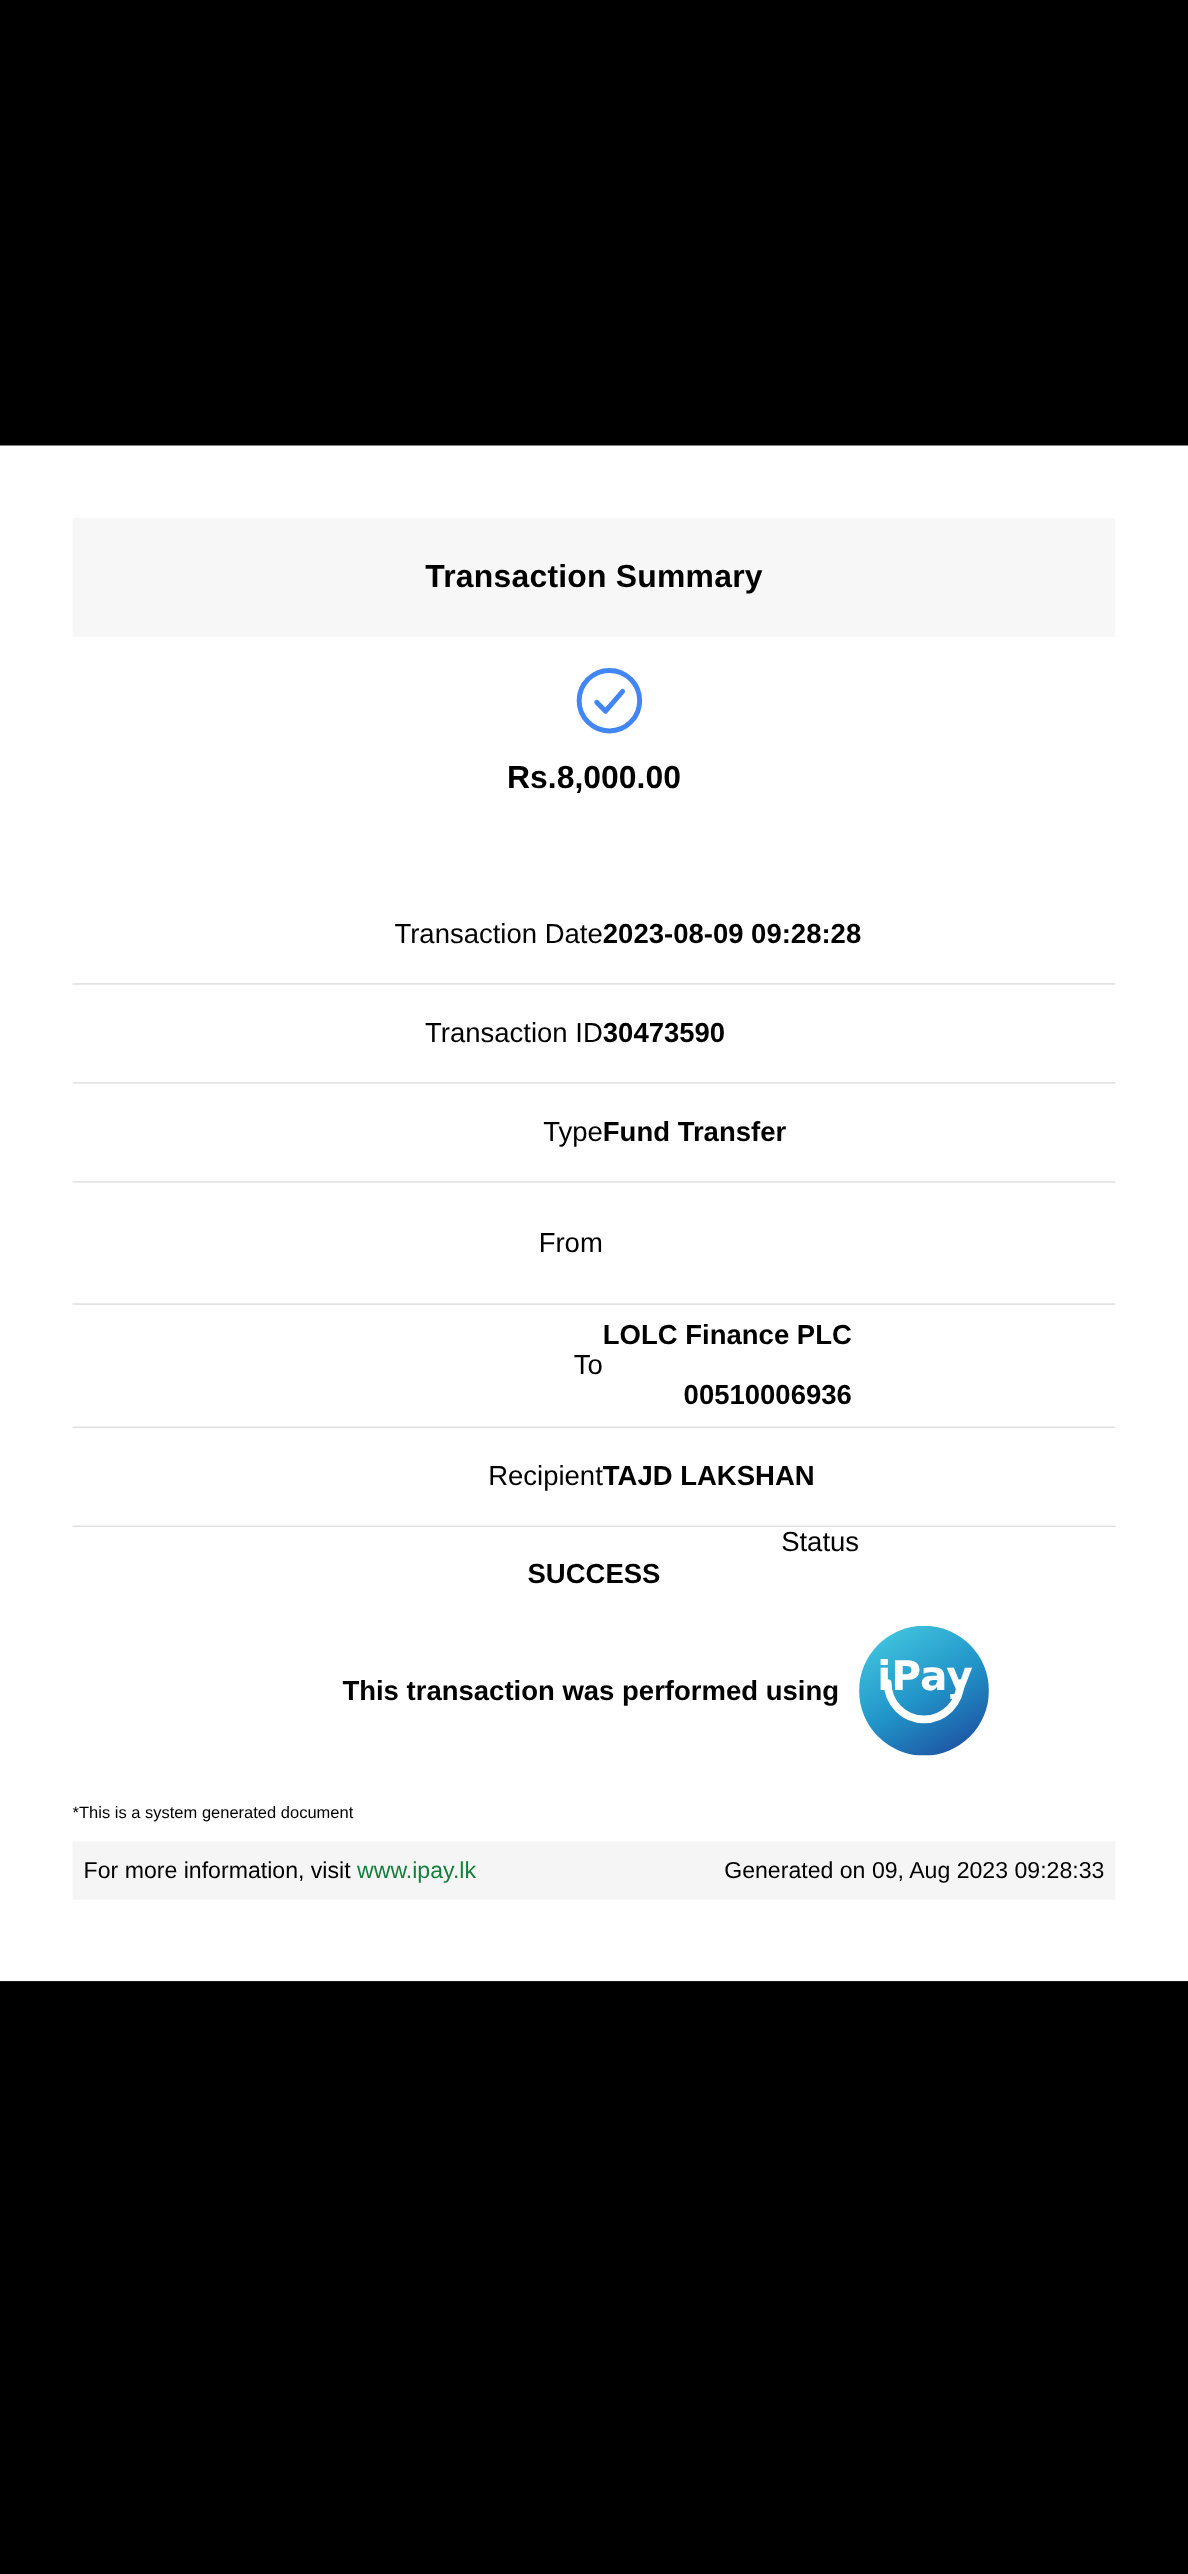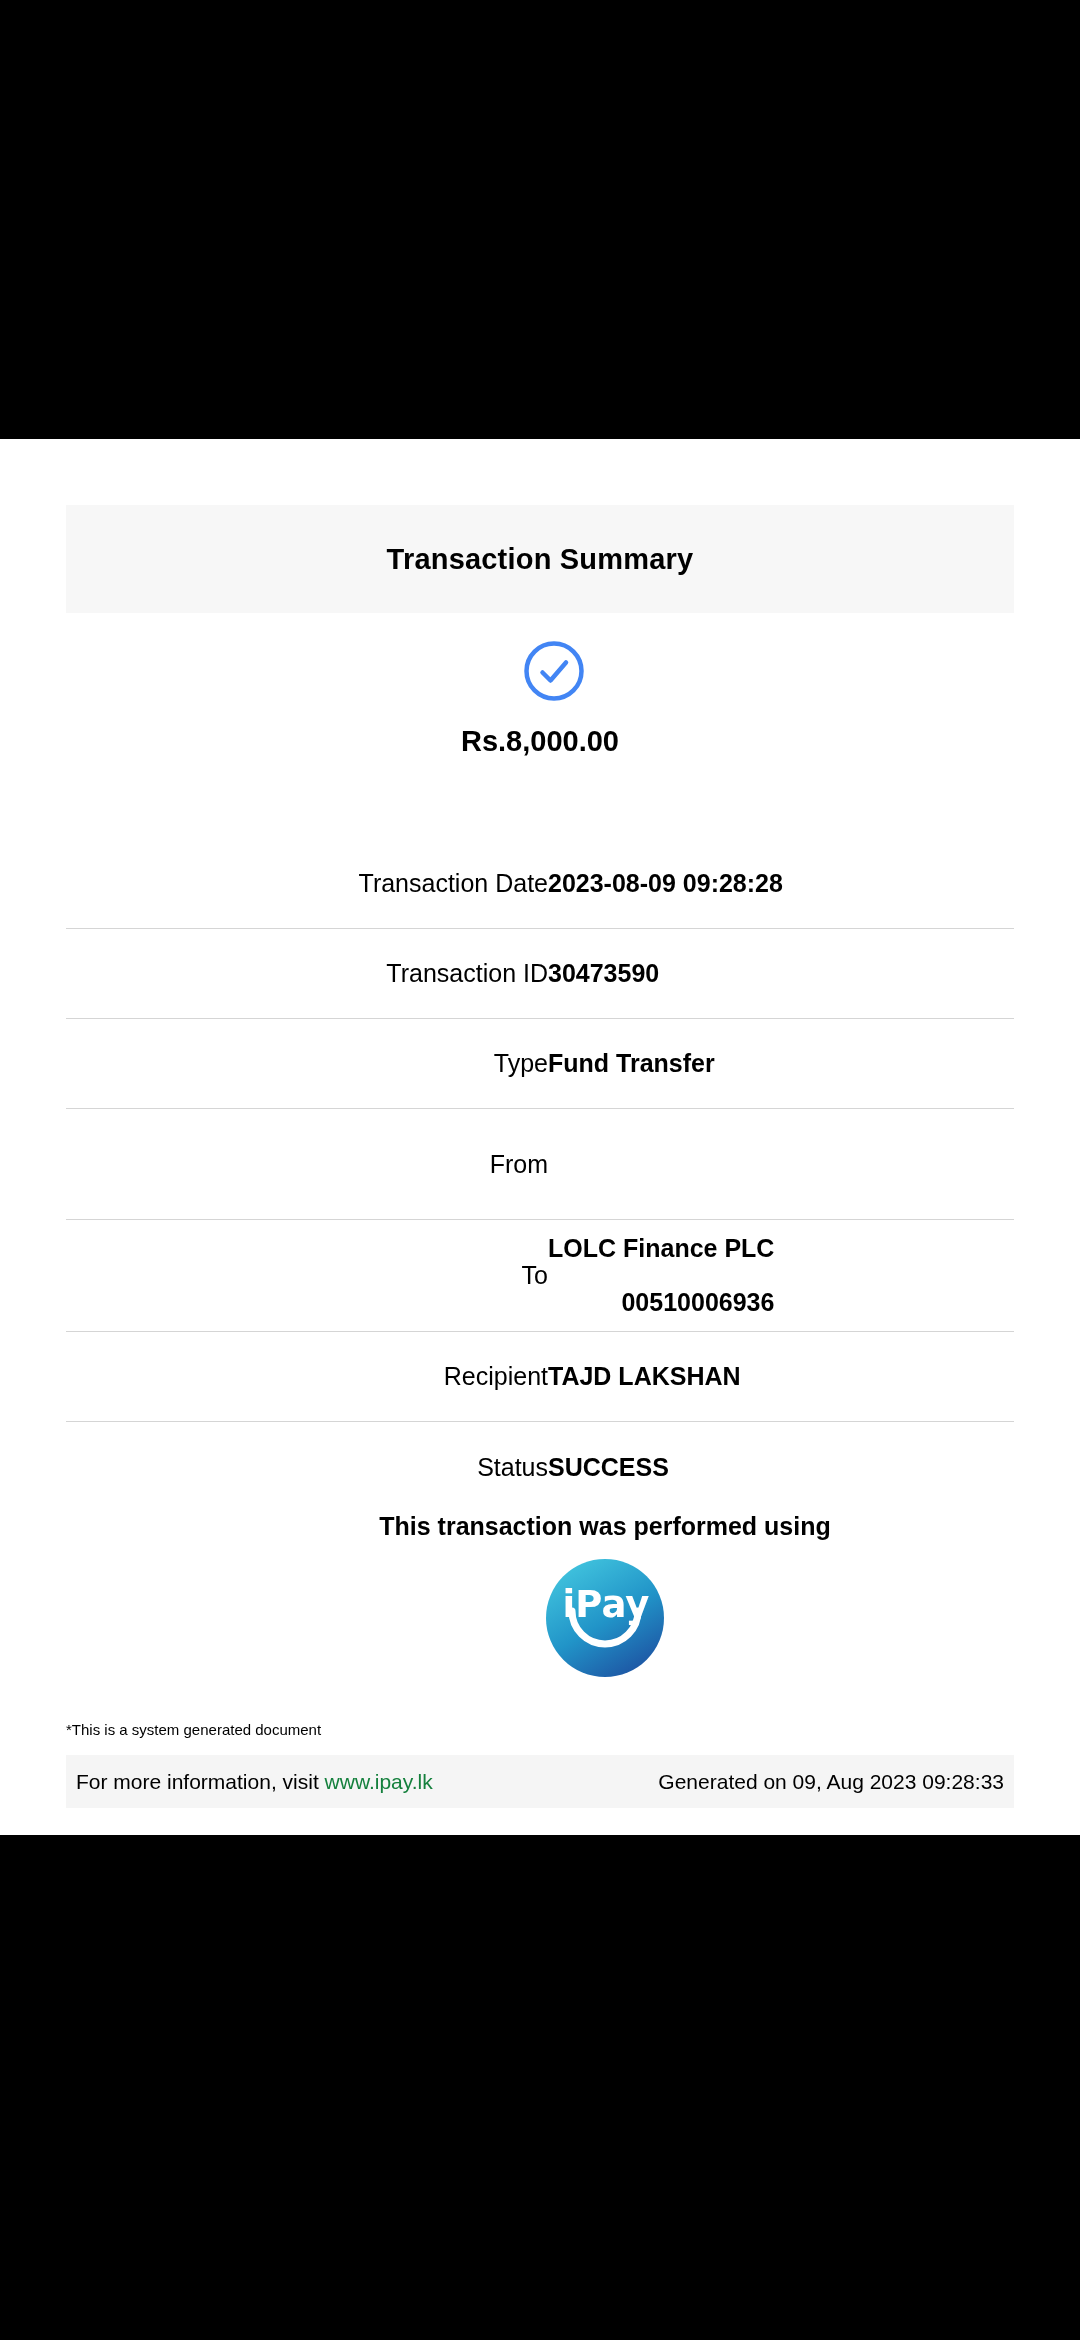--- a/index.html
+++ b/index.html
@@ -1,34 +1,34 @@
 <!DOCTYPE html>
 <html><head>
 <meta charset="utf-8">
 <style>
   html,body{margin:0;padding:0;background:#000;}
   body{width:1080px;height:2340px;position:relative;font-family:"Liberation Sans",sans-serif;color:#000;overflow:hidden;}
   .black-bar{position:absolute;left:0;width:1080px;background:#000;}
   .bar-top{top:0;height:405px;}
   .bar-bottom{top:1933px;height:407px;}
-  .sheet{position:absolute;top:405px;left:0;width:1080px;height:1396px;background:#ffffff;margin-top:34px;}
+  .sheet{position:absolute;top:405px;left:0;width:1080px;height:1396px;background:#ffffff;}
   .content{margin:0 66px;width:948px;}
   .header-bar{margin-top:66px;height:108px;background:#f7f7f7;display:flex;align-items:center;justify-content:center;}
   .header-title{font-size:29px;font-weight:bold;letter-spacing:.2px;}
   .check-wrap{display:flex;justify-content:center;margin-top:27px;transform:translateX(14px);}
   .amount{margin-top:22px;text-align:center;font-size:29px;font-weight:bold;line-height:34px;}
   .table{margin-top:81px;text-align:right;}
   .row{display:flex;align-items:center;min-height:90px;border-bottom:1px solid #d5d5d5;box-sizing:border-box;}
   .row.double{min-height:111px;padding:14px 0;}
   .row.tall{min-height:110px;}
-  .row.last{border-bottom:none;}
+  .row.last{border-bottom:none;flex-direction:column;}
   .row-label{width:482px;font-size:25px;flex-shrink:0;}
   .row-value{font-size:25px;line-height:29px;font-weight:bold;}
   .row.double .row-value .vline + .vline{margin-top:25px;}
-  .performed{display:flex;align-items:center;justify-content:center;gap:18px;position:relative;left:65px;flex-direction:column;}
+  .performed{display:flex;align-items:center;justify-content:center;gap:18px;position:relative;left:65px;}
   .performed-text{font-size:25px;font-weight:bold;white-space:nowrap;}
   .note{margin-top:40px;font-size:15px;line-height:26px;}
   .footer-bar{margin-top:12px;height:53px;background:#f5f5f5;display:flex;align-items:center;justify-content:space-between;padding:0 10px;box-sizing:border-box;font-size:21px;}
   .footer-link{color:#15803d;text-decoration:none;}
   .footer-left,.footer-right{white-space:nowrap;}
   svg{display:block;}
 </style>
 </head>
 <body>
 

